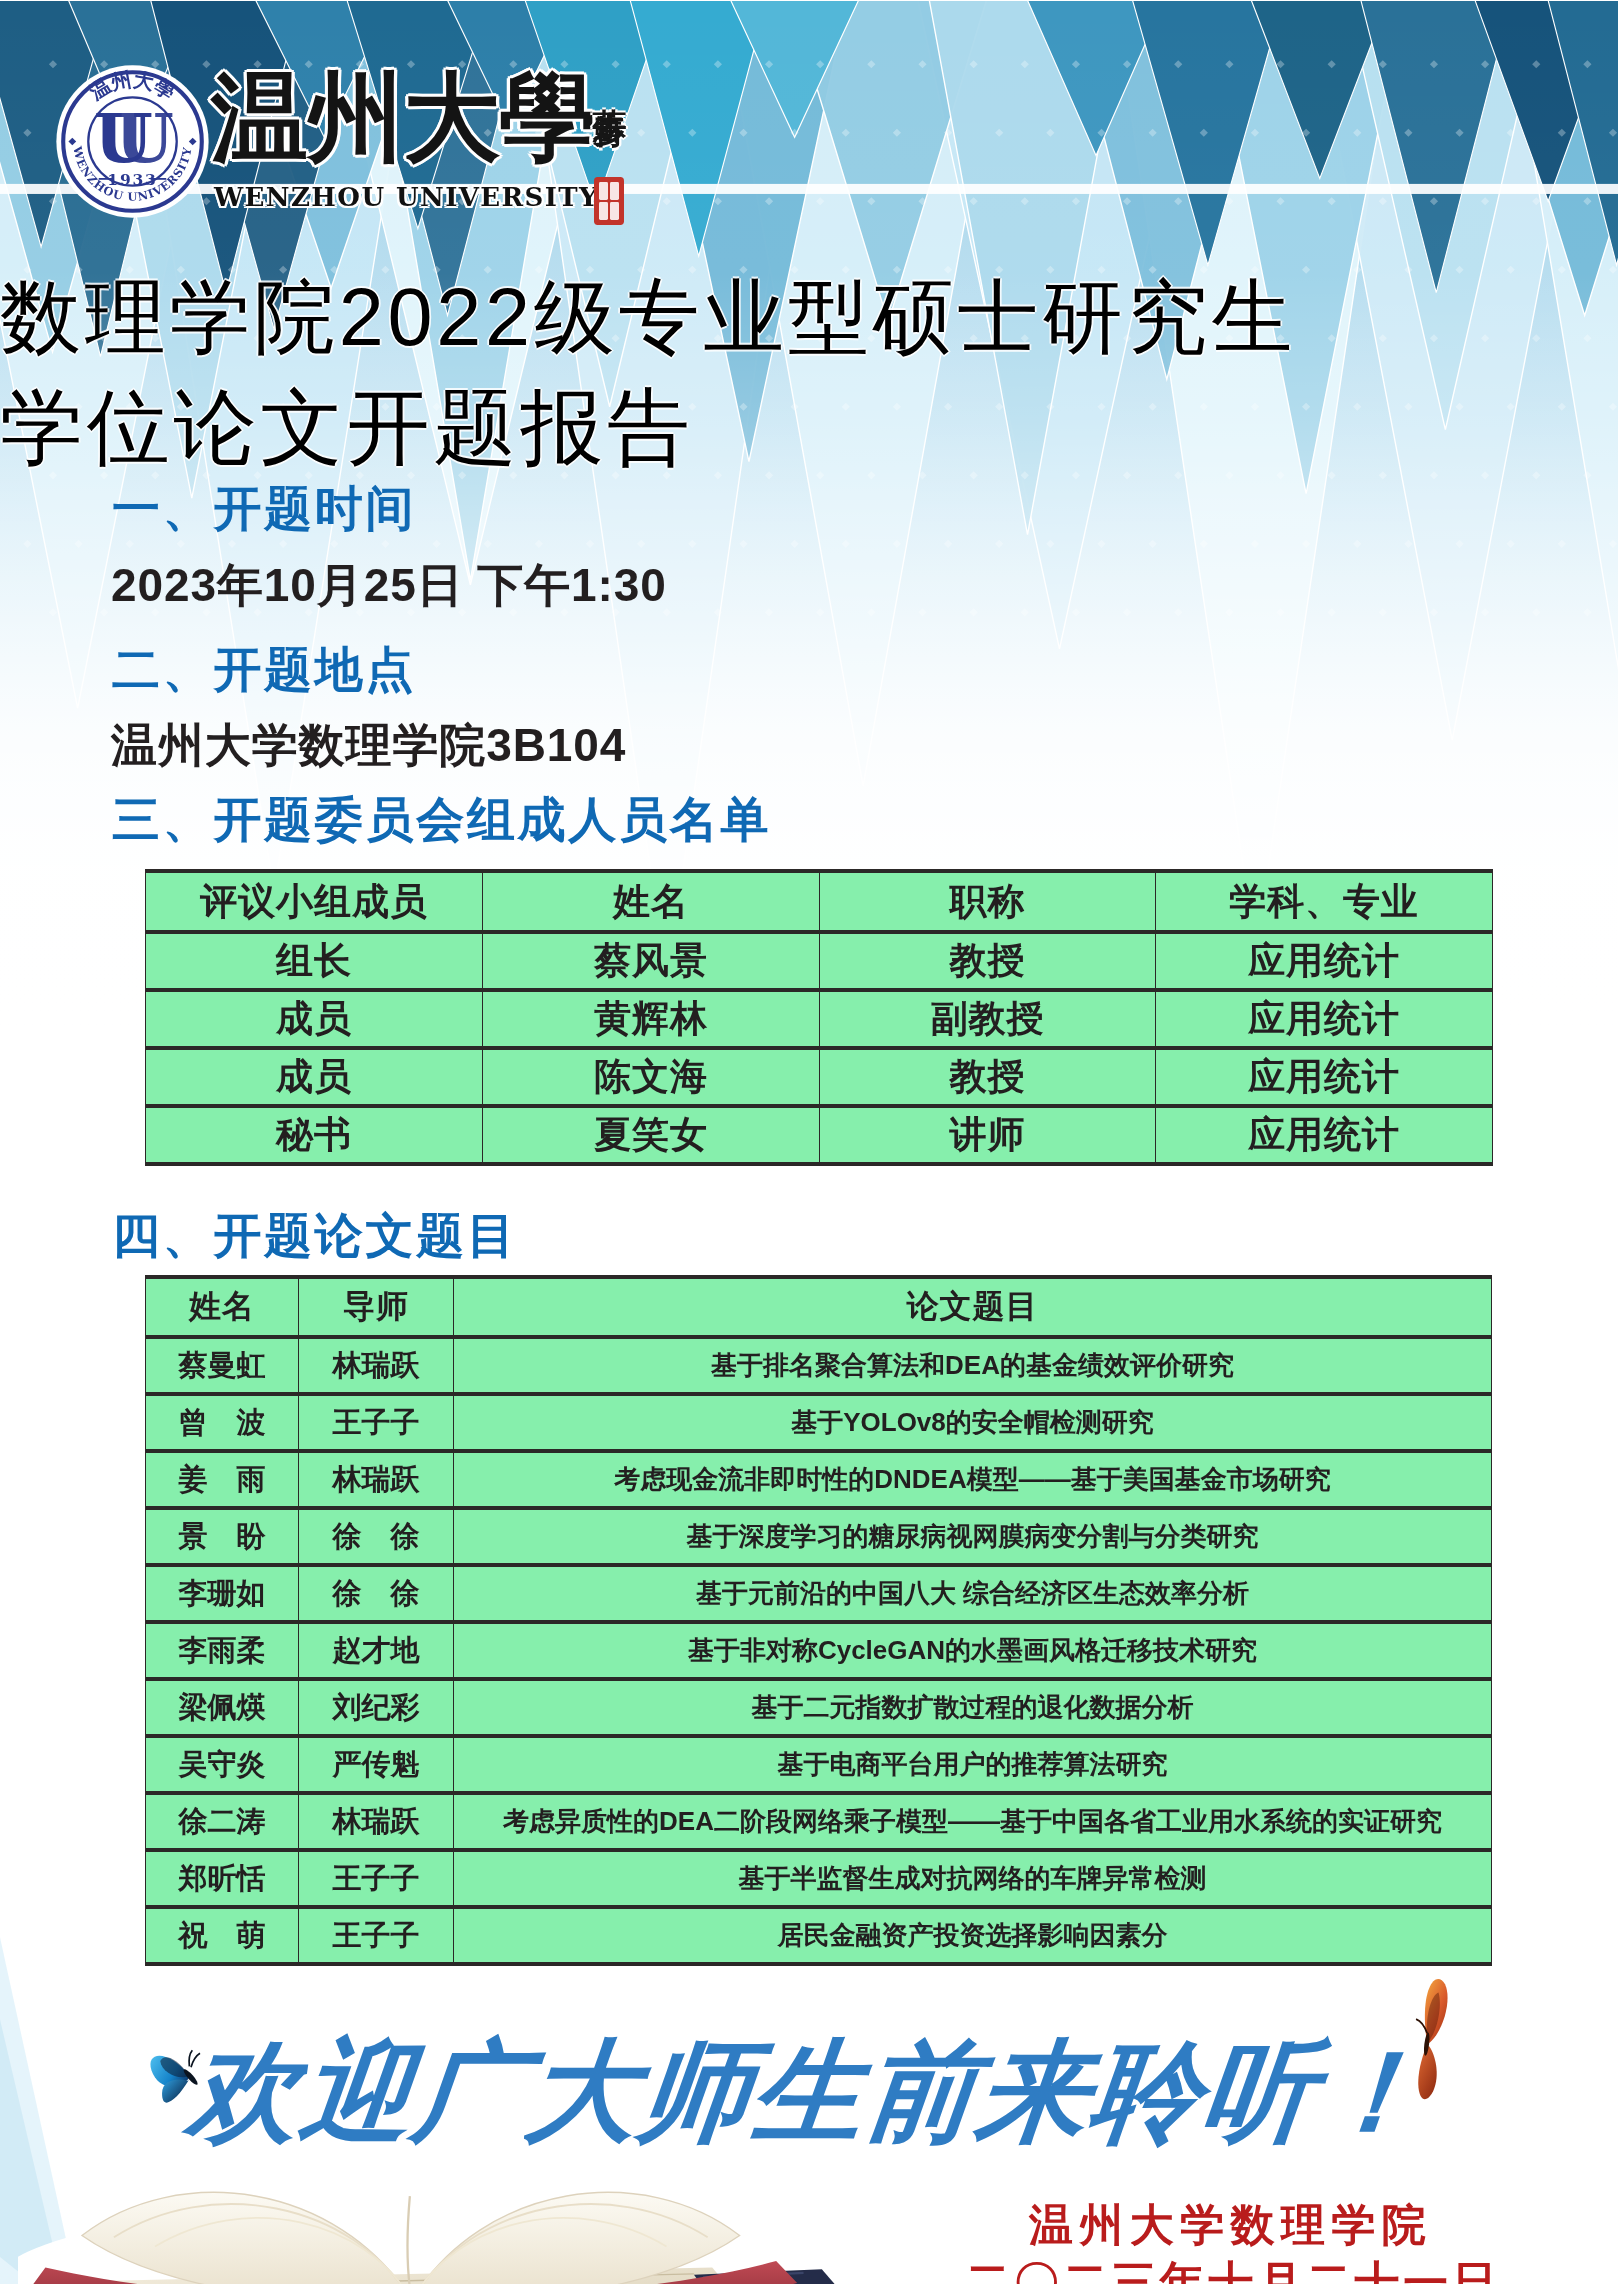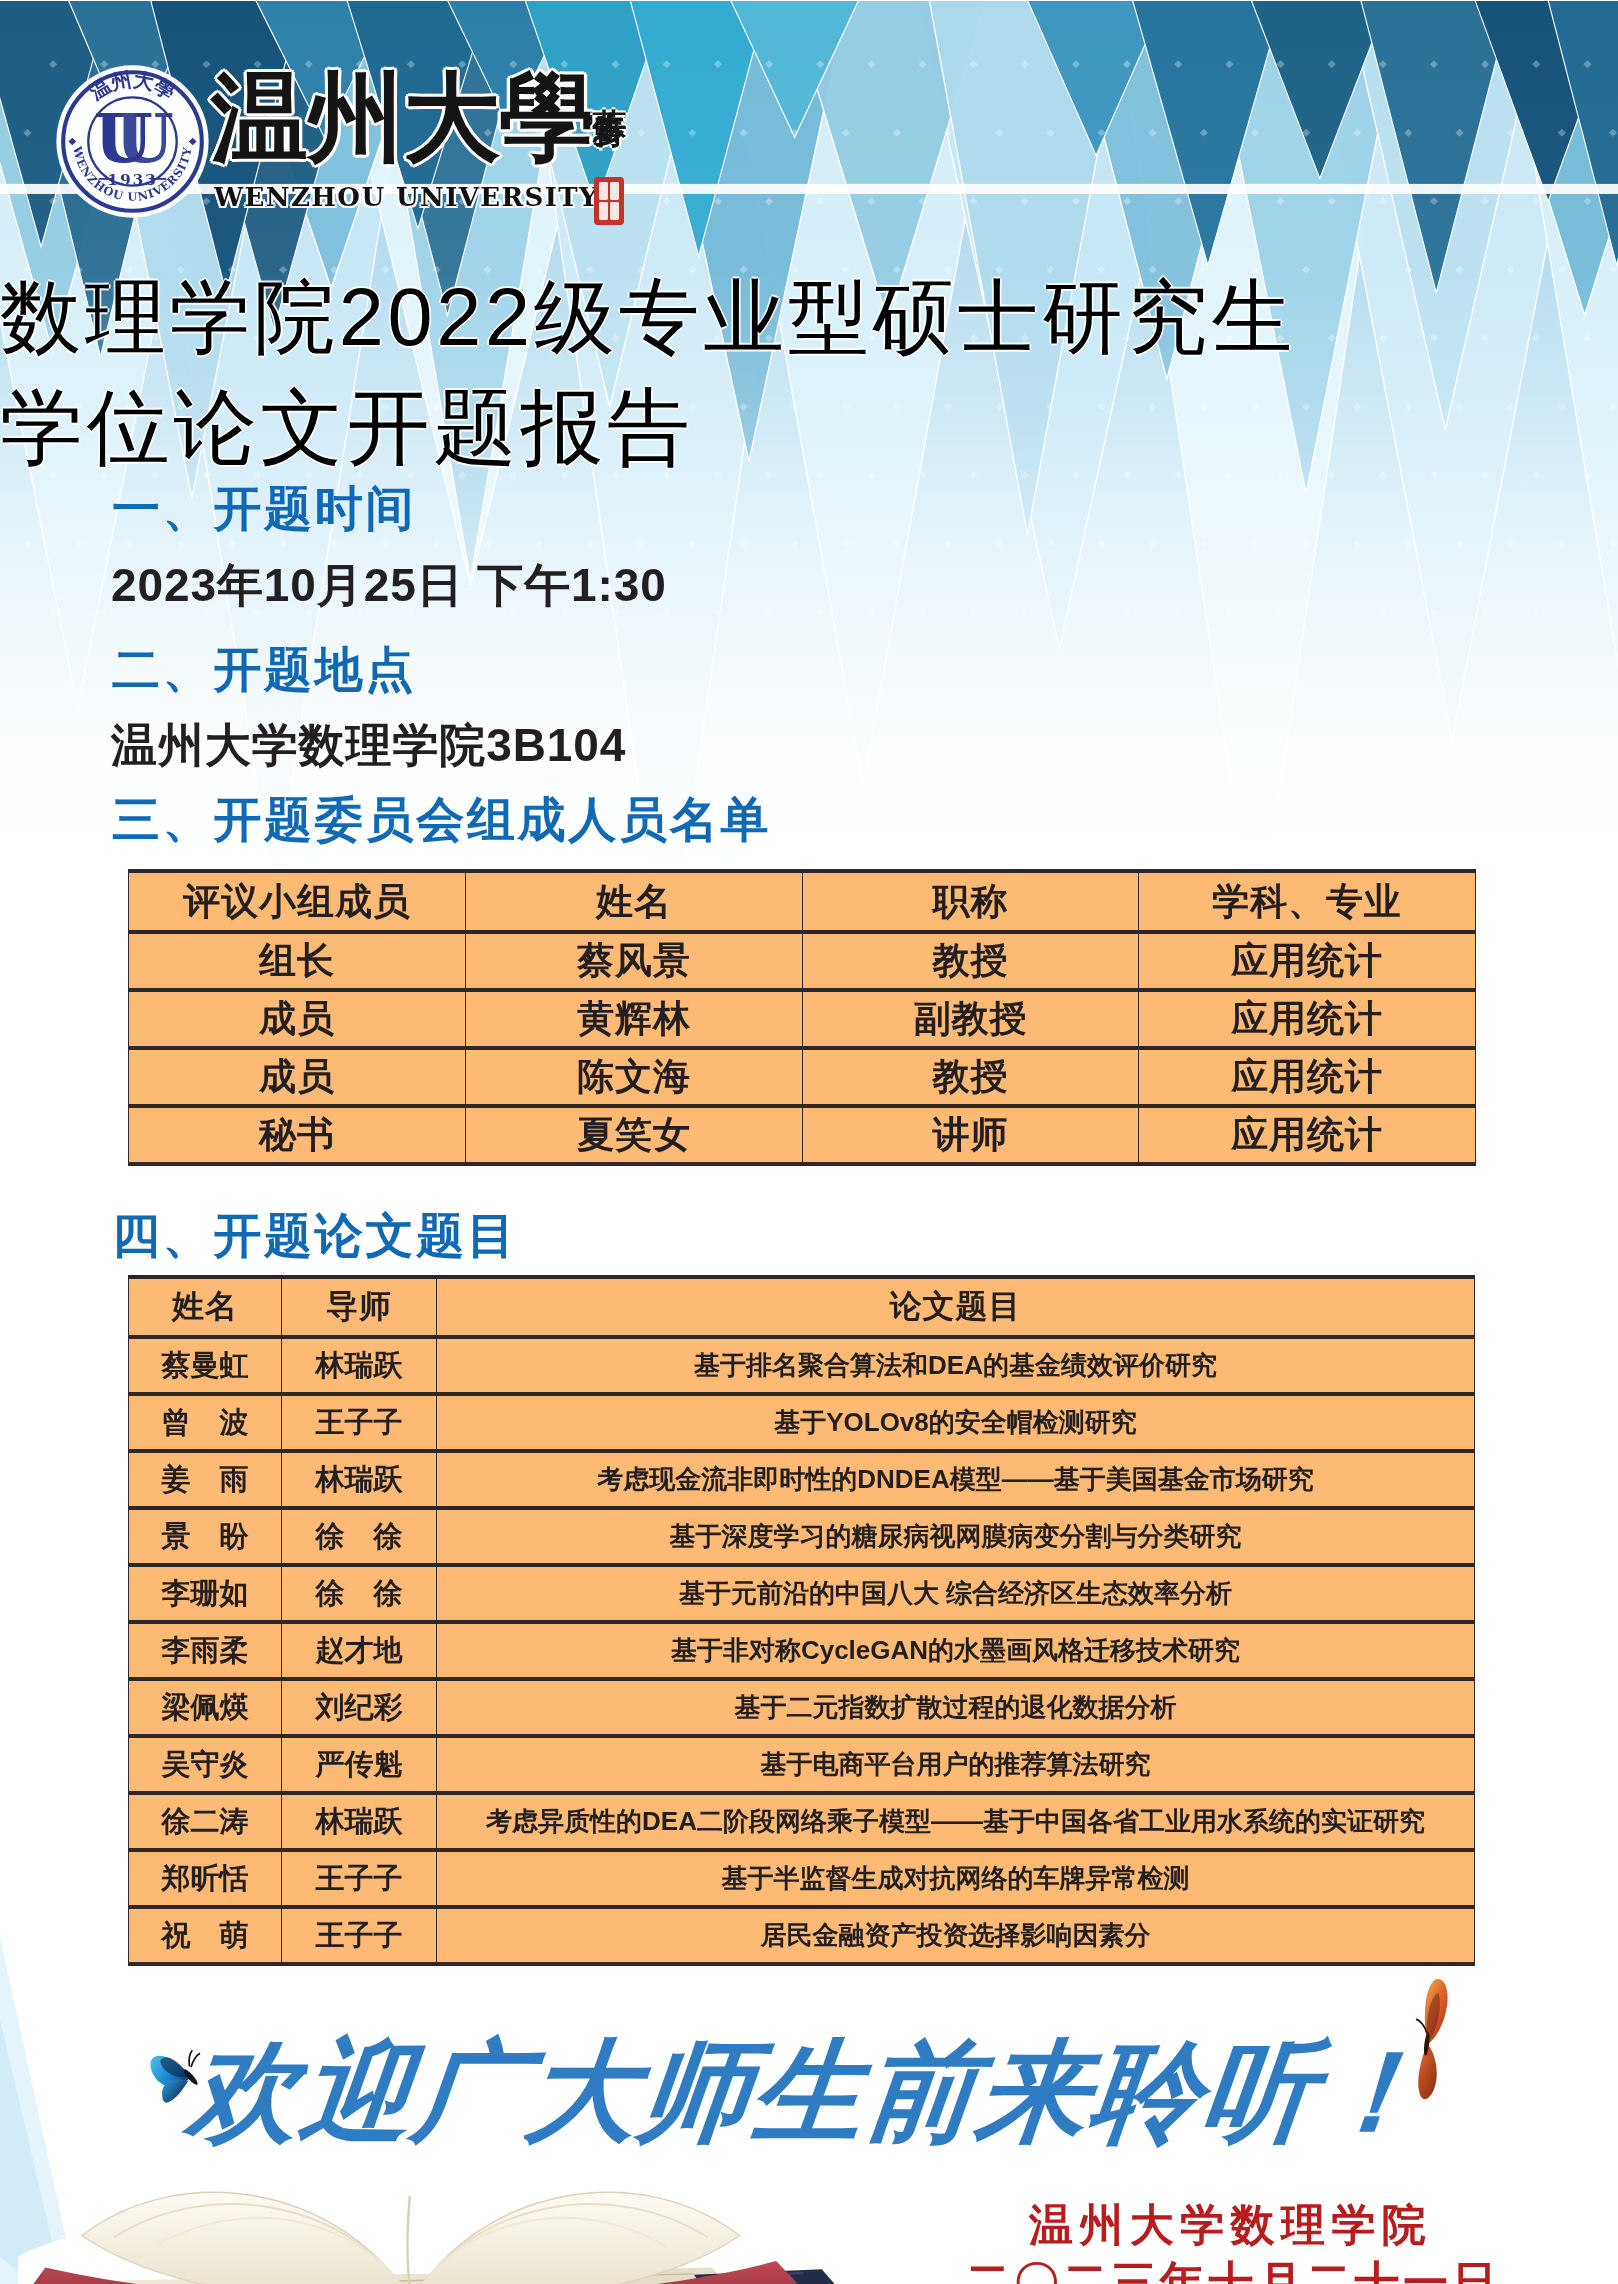--- a/index.html
+++ b/index.html
@@ -26,21 +26,21 @@
   
   .title-line{position:absolute;left:0;width:100%;text-align:left;font-weight:normal;color:#000000;
       letter-spacing:3.7px;white-space:nowrap;z-index:3;
       text-shadow:-1.8px 0 0 rgba(255,255,255,.85),1.8px 0 0 rgba(255,255,255,.85),0 -1.8px 0 rgba(255,255,255,.85),0 1.8px 0 rgba(255,255,255,.85);}
   #title1{top:264px;font-size:81px;}
   #title2{top:373px;font-size:83px;}
   
   .sec-heading{position:absolute;left:112px;font-size:48px;font-weight:bold;color:#0F69B4;letter-spacing:2.7px;white-space:nowrap;z-index:3;}
   .sec-body{position:absolute;left:111px;font-size:46px;font-weight:bold;color:#231F20;letter-spacing:0.9px;white-space:nowrap;z-index:3;}
   
-  table.grid{position:absolute;left:128px;width:1346px;border-collapse:collapse;table-layout:fixed;background:#fdba74;z-index:3;}
+  table.grid{position:absolute;left:145px;width:1346px;border-collapse:collapse;table-layout:fixed;background:#86efac;z-index:3;}
   table.grid th,table.grid td{border:1.8px solid #2B2827;border-top-width:4.1px;border-bottom-width:4.1px;
       text-align:center;vertical-align:middle;font-weight:bold;color:#231F20;padding:0 5.5px;overflow:hidden;white-space:nowrap;}
   #committee-table{top:869px;}
   #committee-table th{height:57px;font-size:37px;letter-spacing:0.9px;}
   #committee-table td{height:54px;font-size:37px;letter-spacing:0.9px;margin-top:33px;}
   #topics-table{top:1275px;}
   #topics-table th{height:56px;font-size:32px;letter-spacing:0.9px;}
   #topics-table td{height:53px;font-size:29px;}
   #topics-table td:nth-child(3){font-size:26px;letter-spacing:0;}
   

